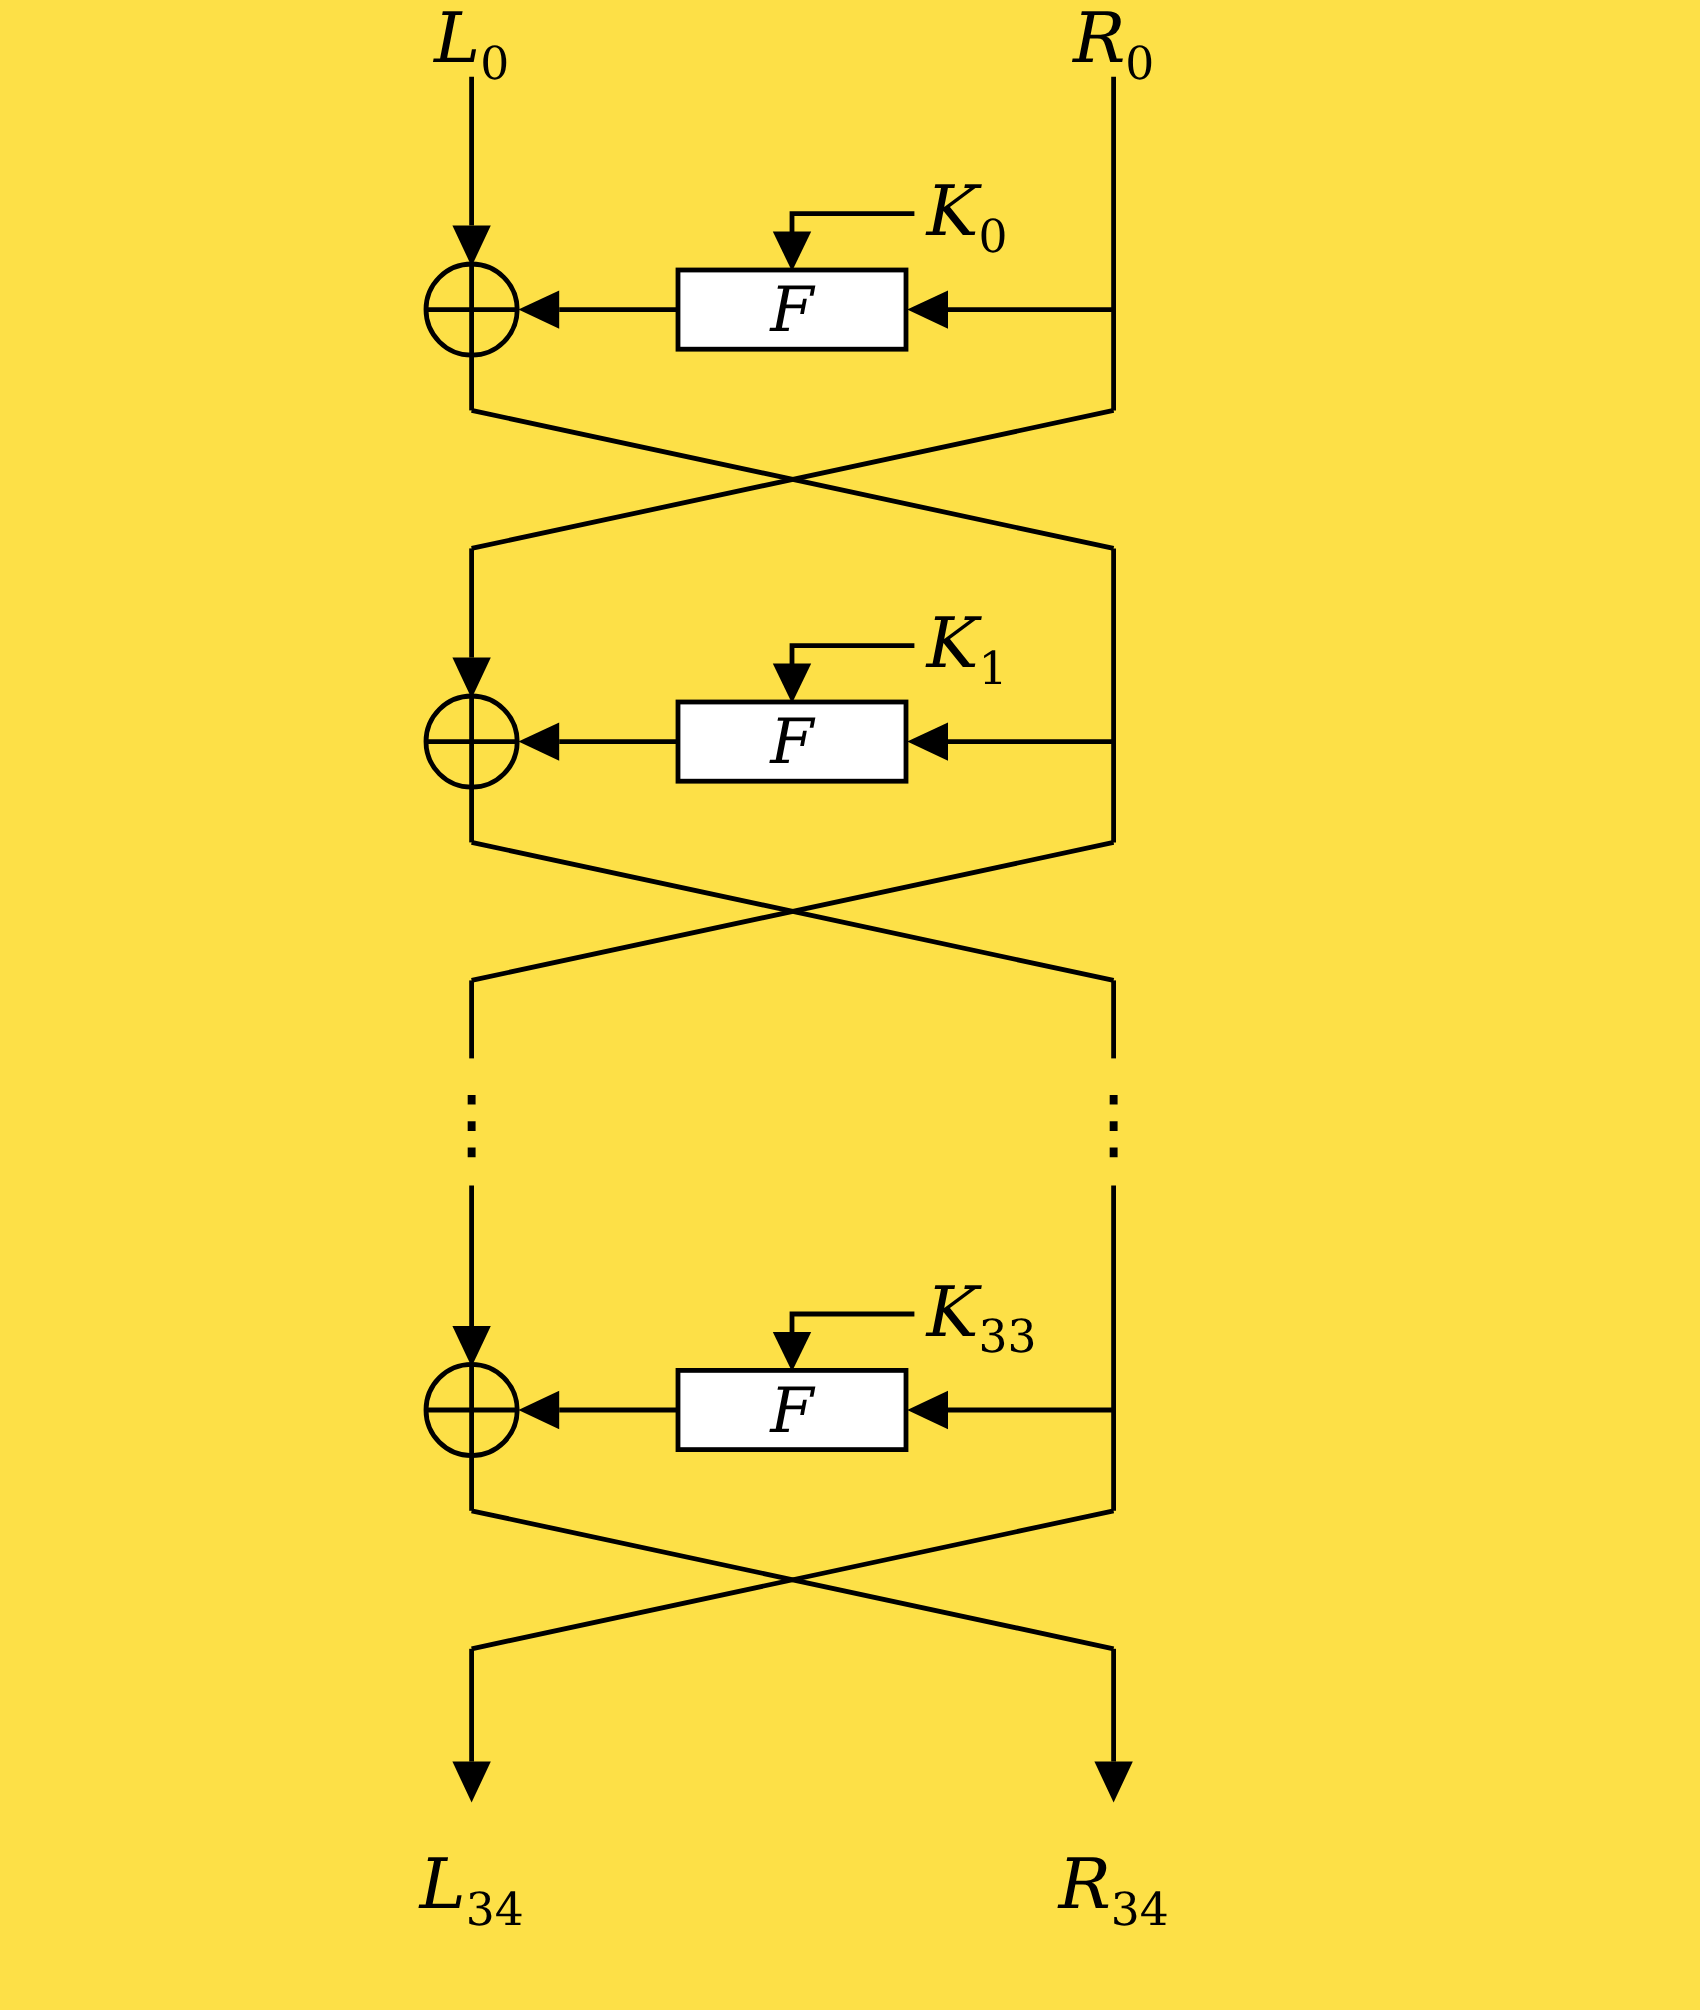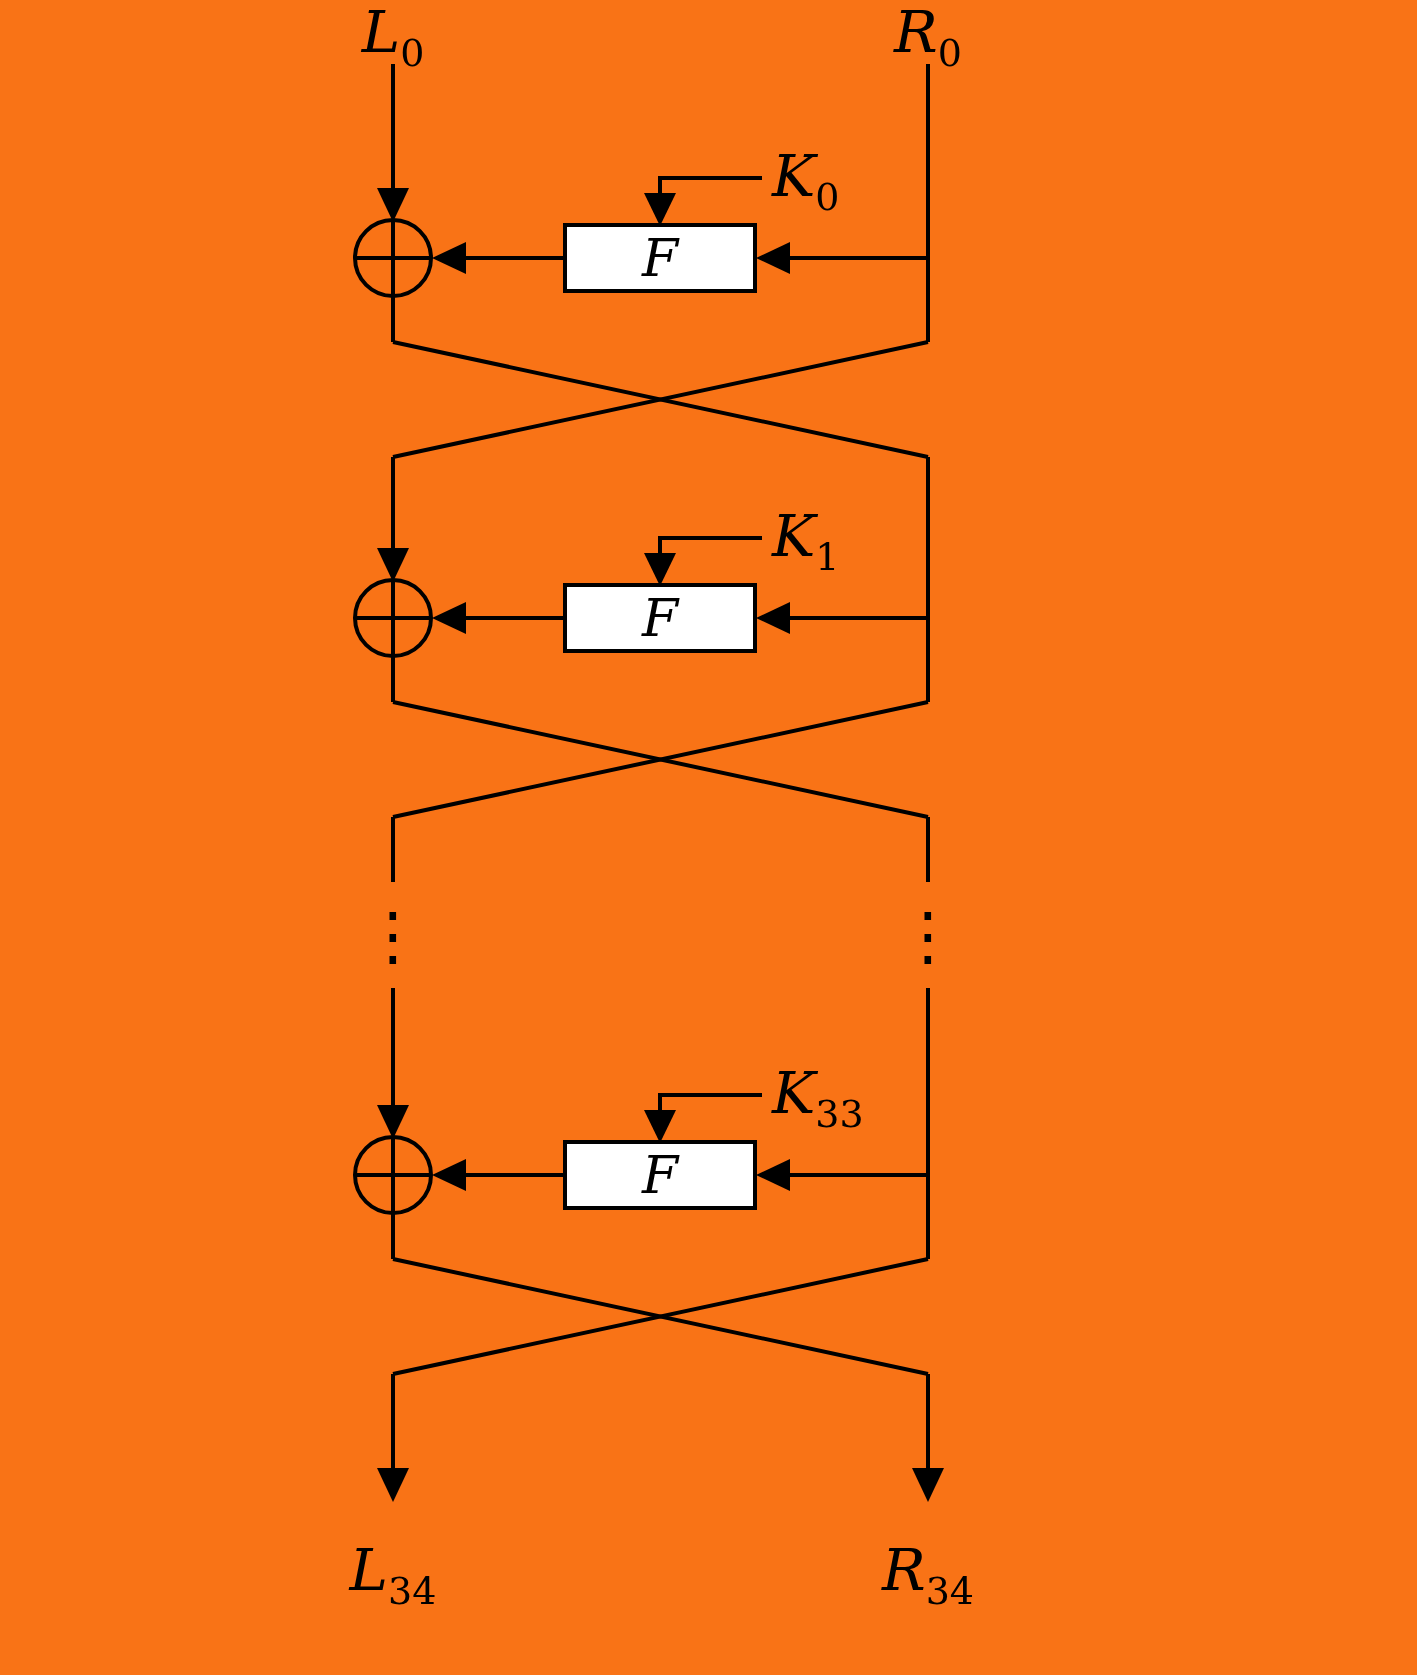--- a/index.html
+++ b/index.html
@@ -4,21 +4,21 @@
 <style>
   html, body {
     margin: 0;
     padding: 0;
     background: #ffffff;
   }
   .canvas {
     width: 1417px;
     height: 1675px;
     position: relative;
-    background: #f97316;
+    background: #fde047;
     overflow: hidden;
   }
   svg { display: block; }
   .wire  { stroke: #000000; stroke-width: 4; fill: none; }
   .node  { stroke: #000000; stroke-width: 4; fill: none; }
   .fbox  { stroke: #000000; stroke-width: 4; fill: #ffffff; }
   .arrow { fill: #000000; stroke: none; }
   .lbl {
     font-family: "DejaVu Serif", serif;
     font-style: italic;

